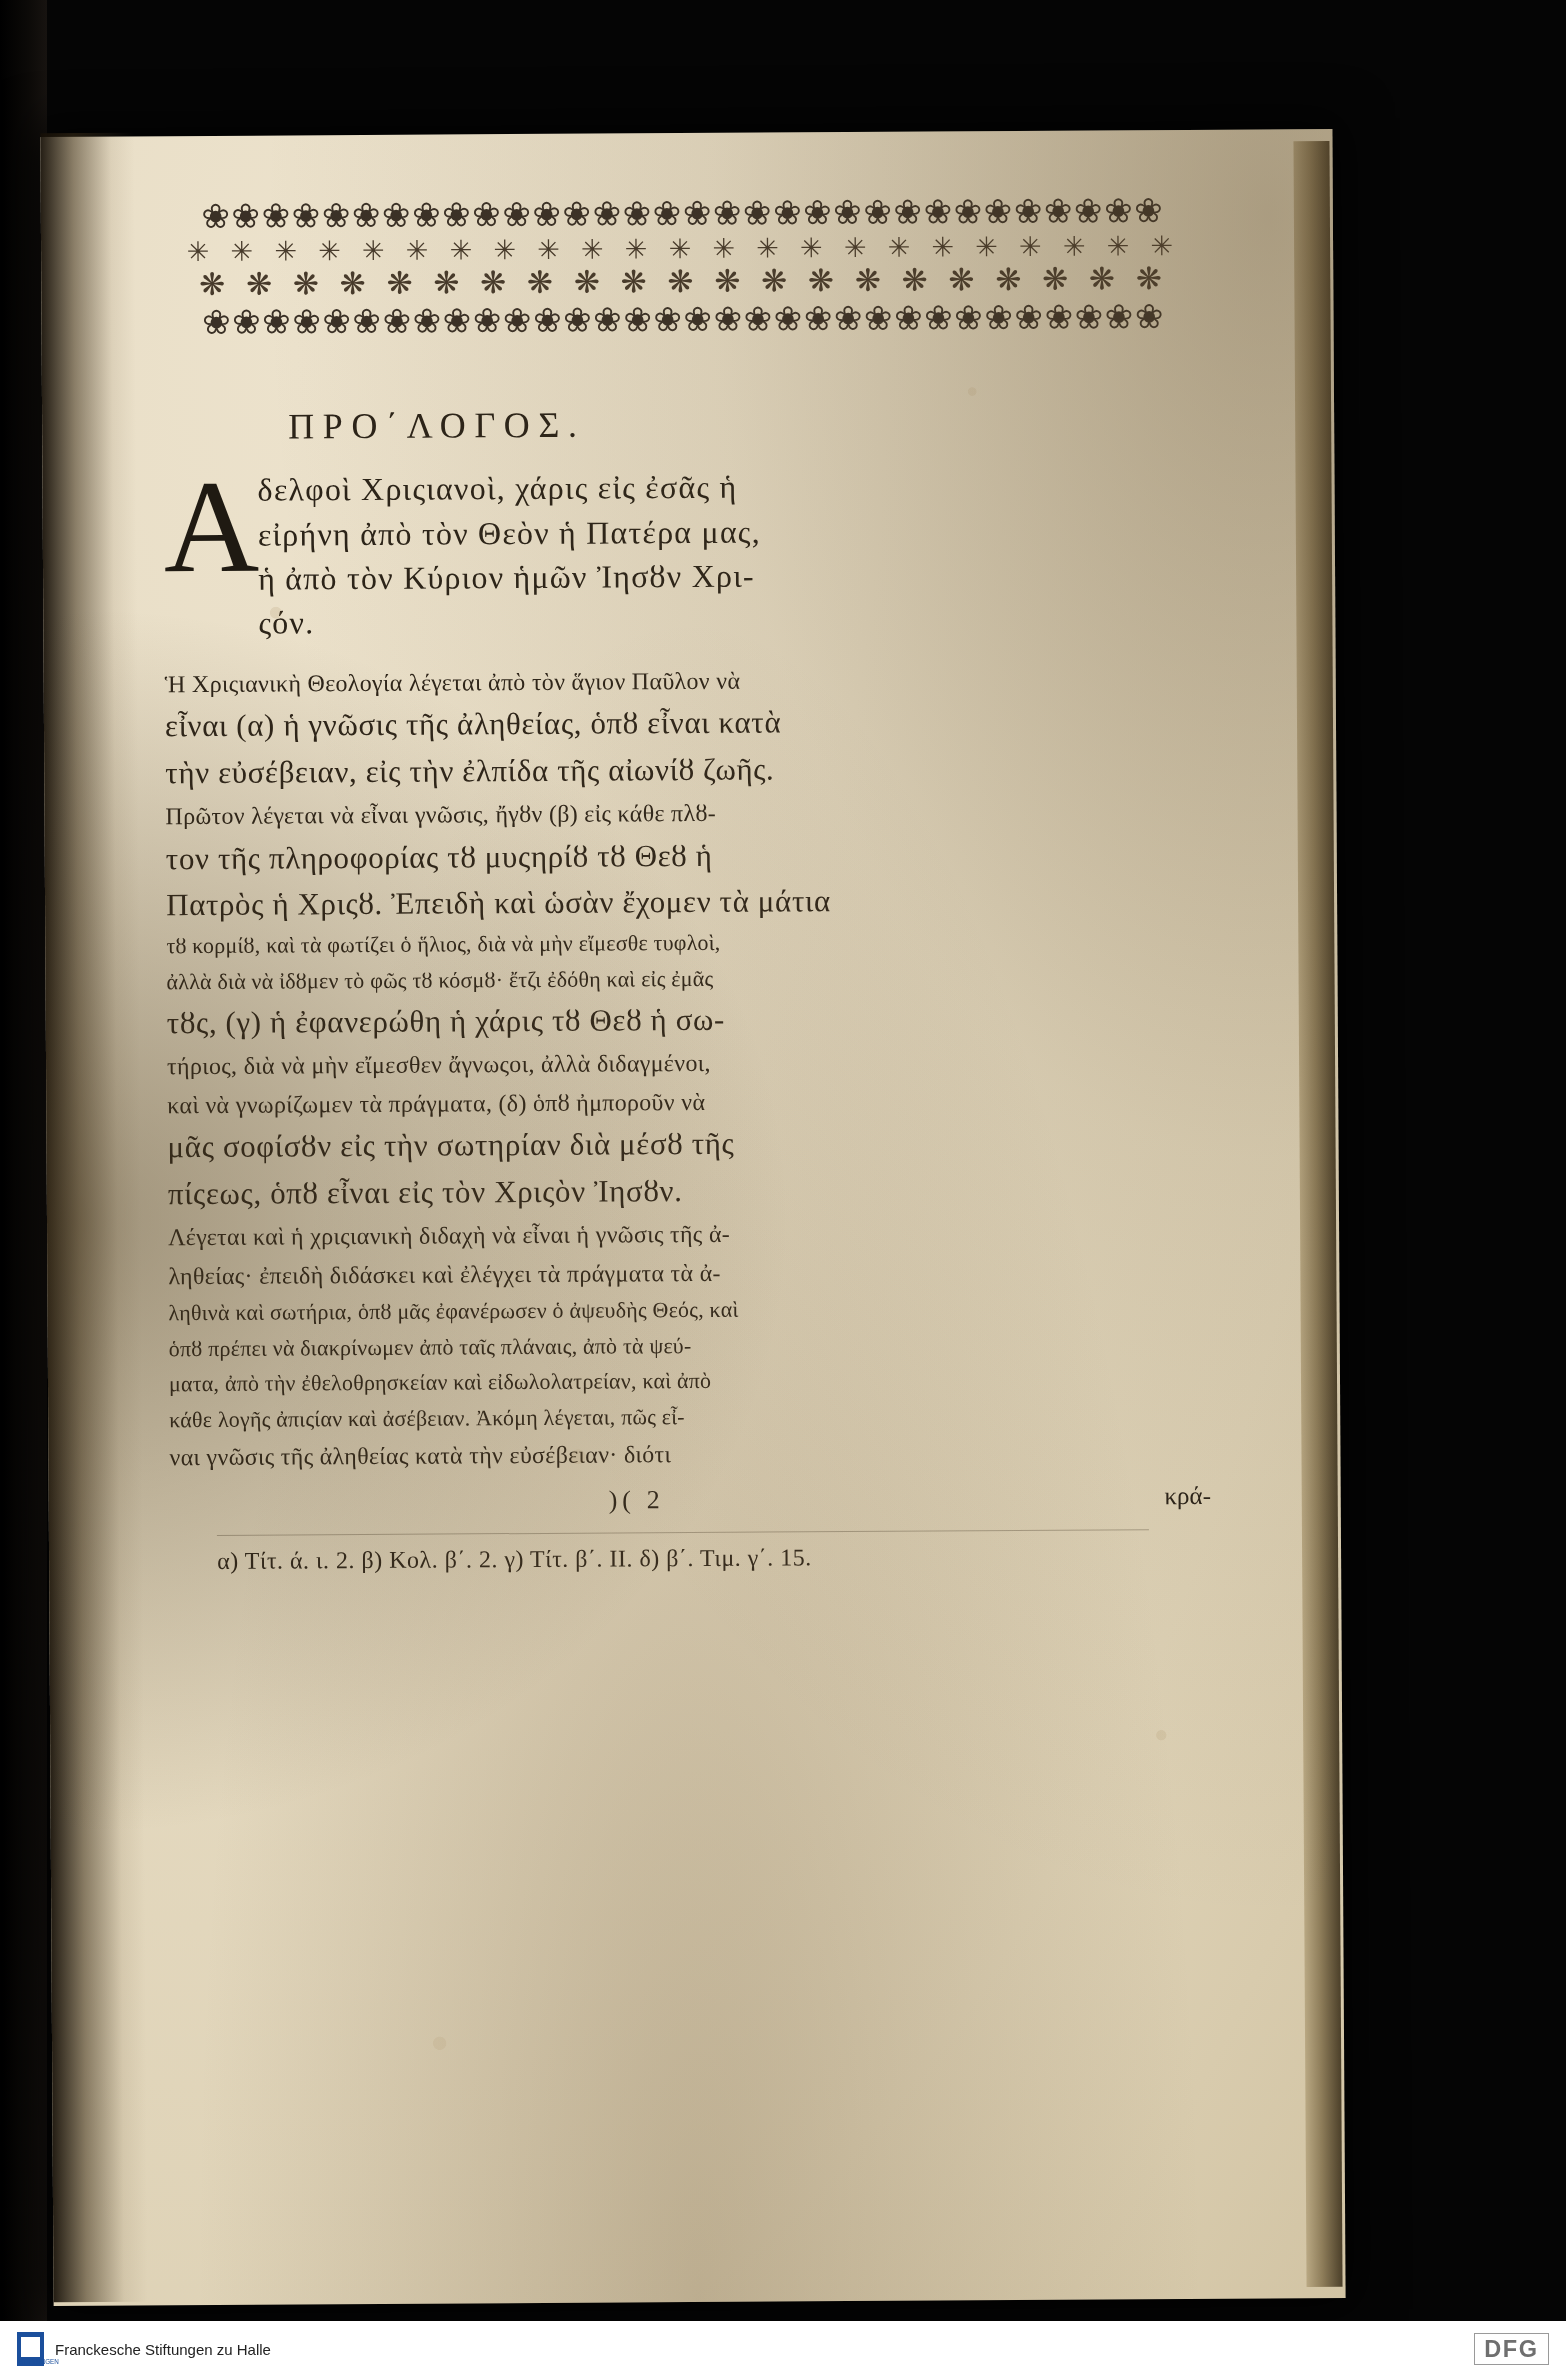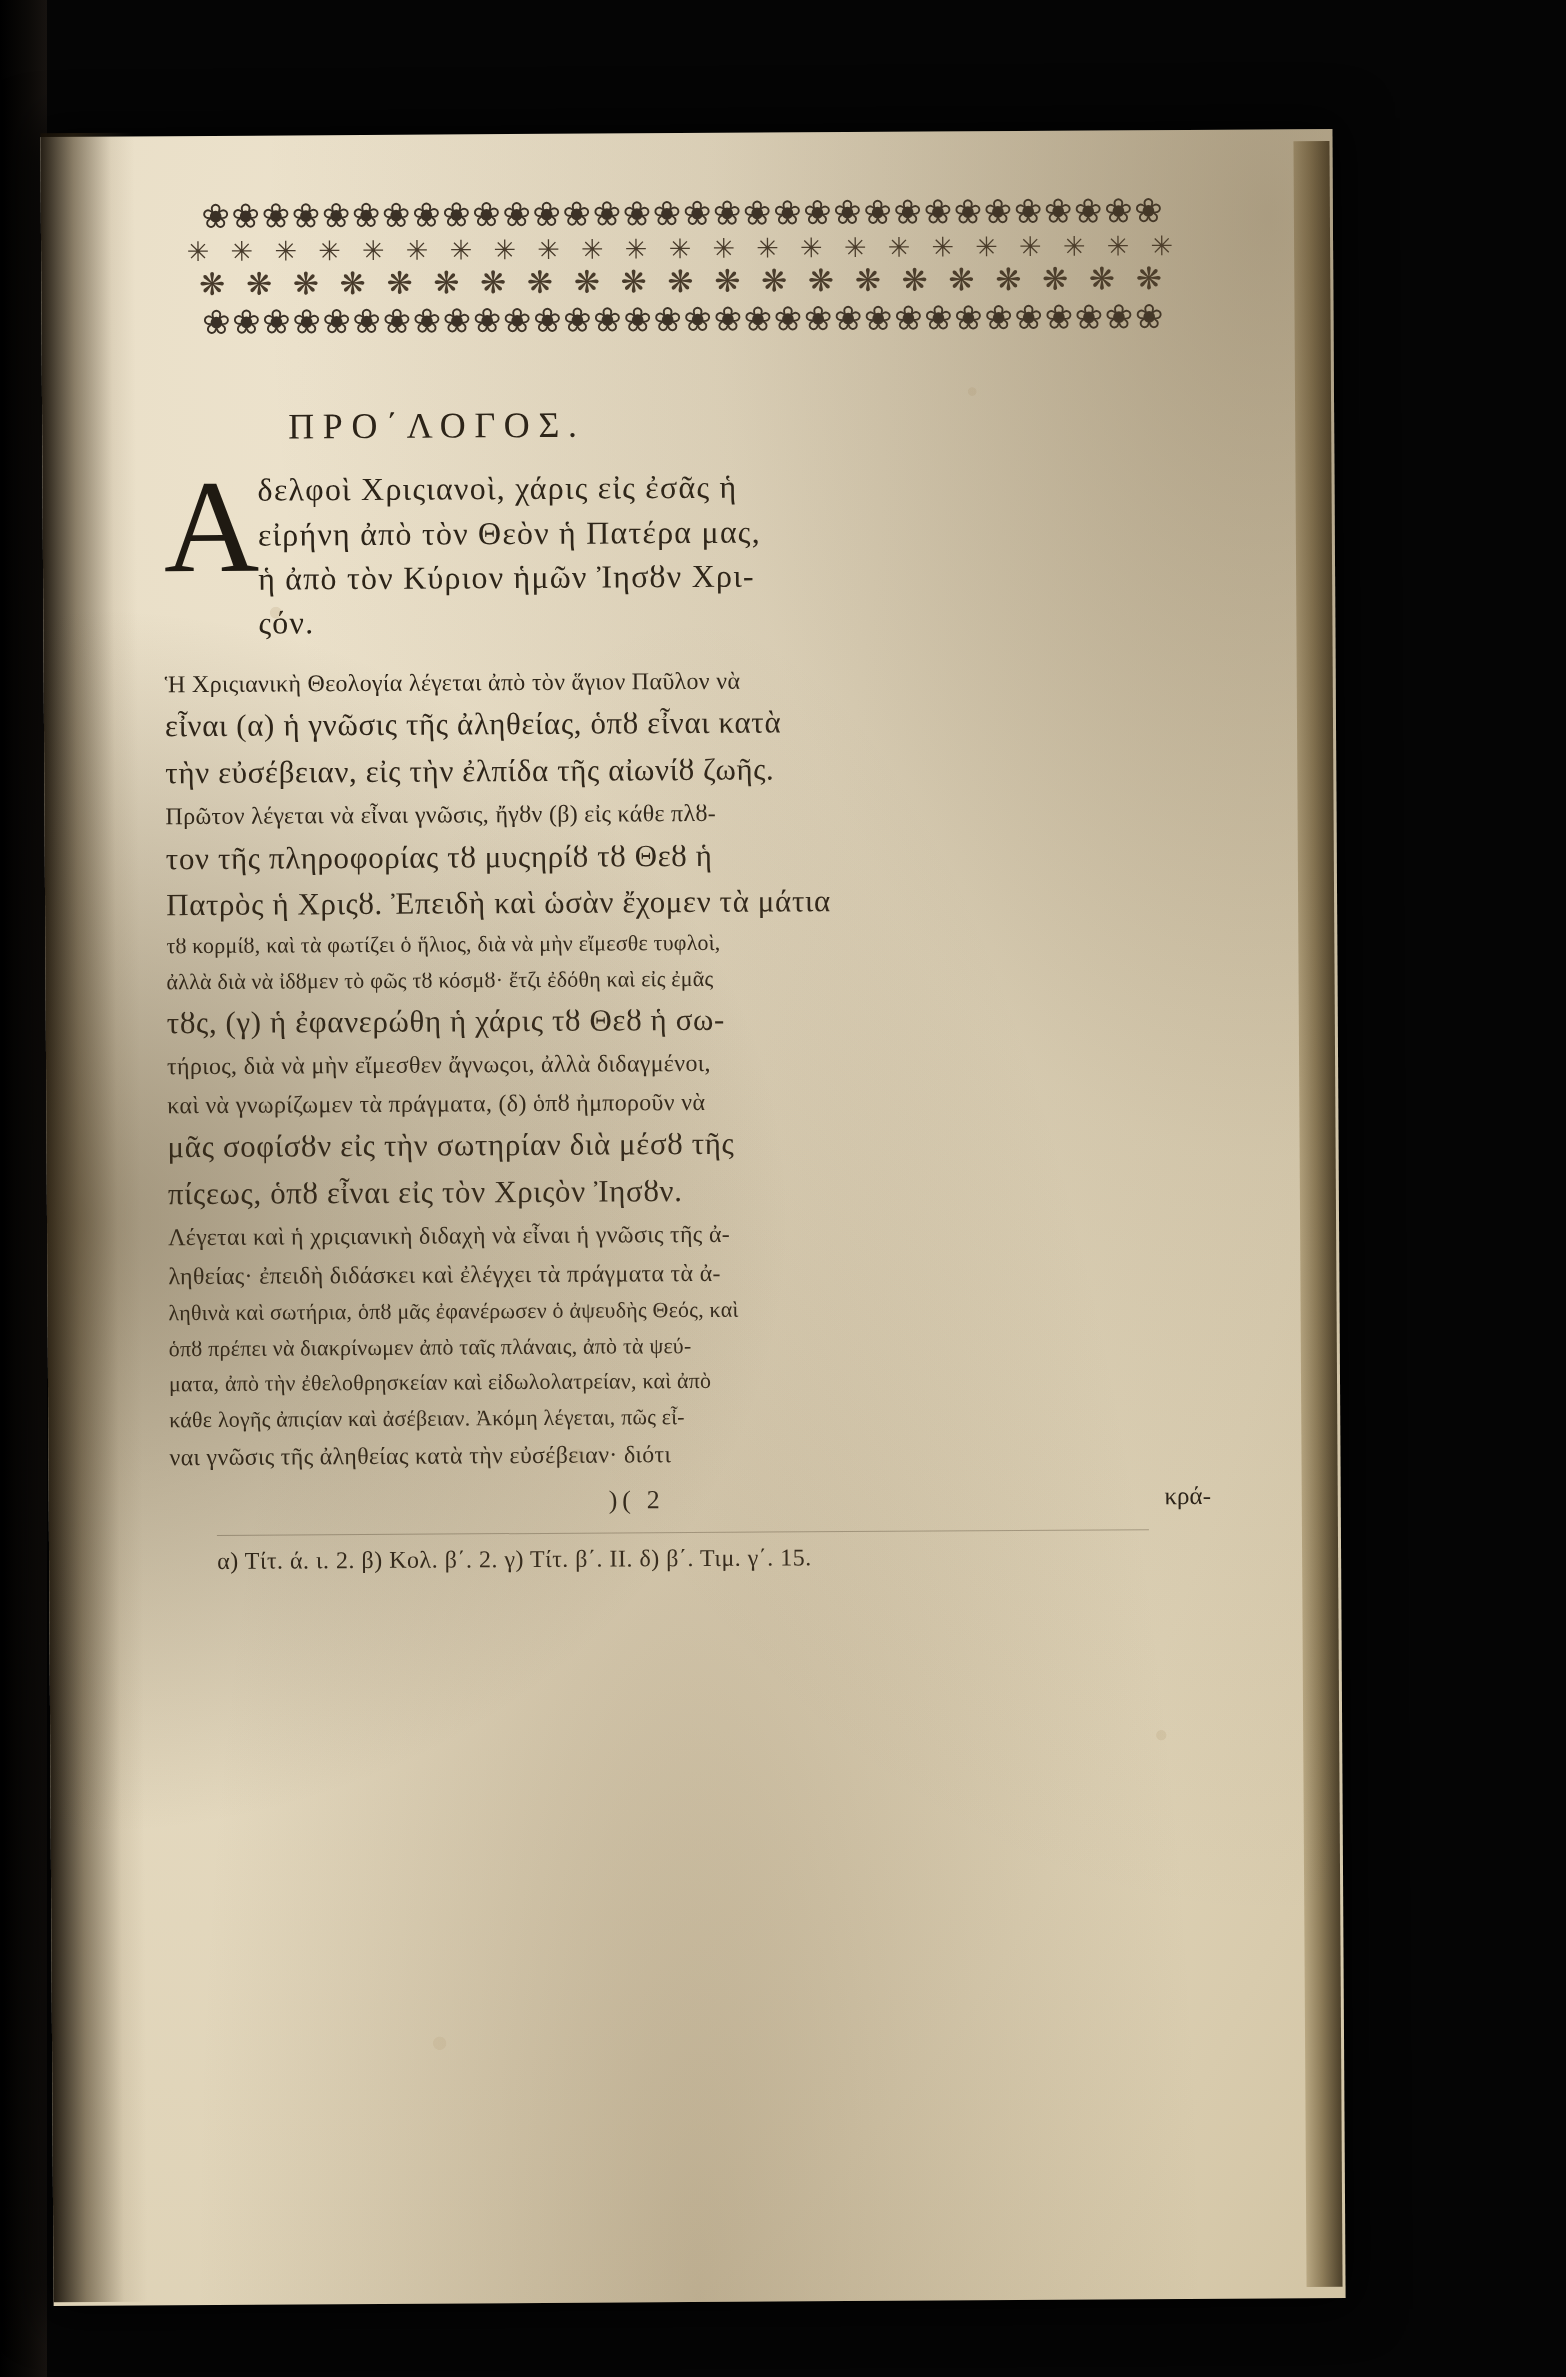--- a/index.html
+++ b/index.html
@@ -343,15 +343,22 @@
       <div id="footnote-line">α) Τίτ. ά. ι. 2.  β) Κολ. β΄. 2.  γ) Τίτ. β΄. ΙΙ. δ) β΄. Τιμ. γ΄. 15.</div>
 
     </div>
   </div>
 
   <div id="fore-edge"></div>
   <div id="gutter-shadow"></div>
   <div id="page-vignette"></div>
   <div id="page-foxing"></div>
 
+  <div id="watermark-bar">
+    <div id="institution-logo">
+      <span id="institution-logo-caption">STIFTUNGEN</span>
+    </div>
+    <span id="institution-name">Franckesche Stiftungen zu Halle</span>
+    <span id="dfg-logo">DFG</span>
+  </div>
 
 </div>
 
 
 </body></html>

